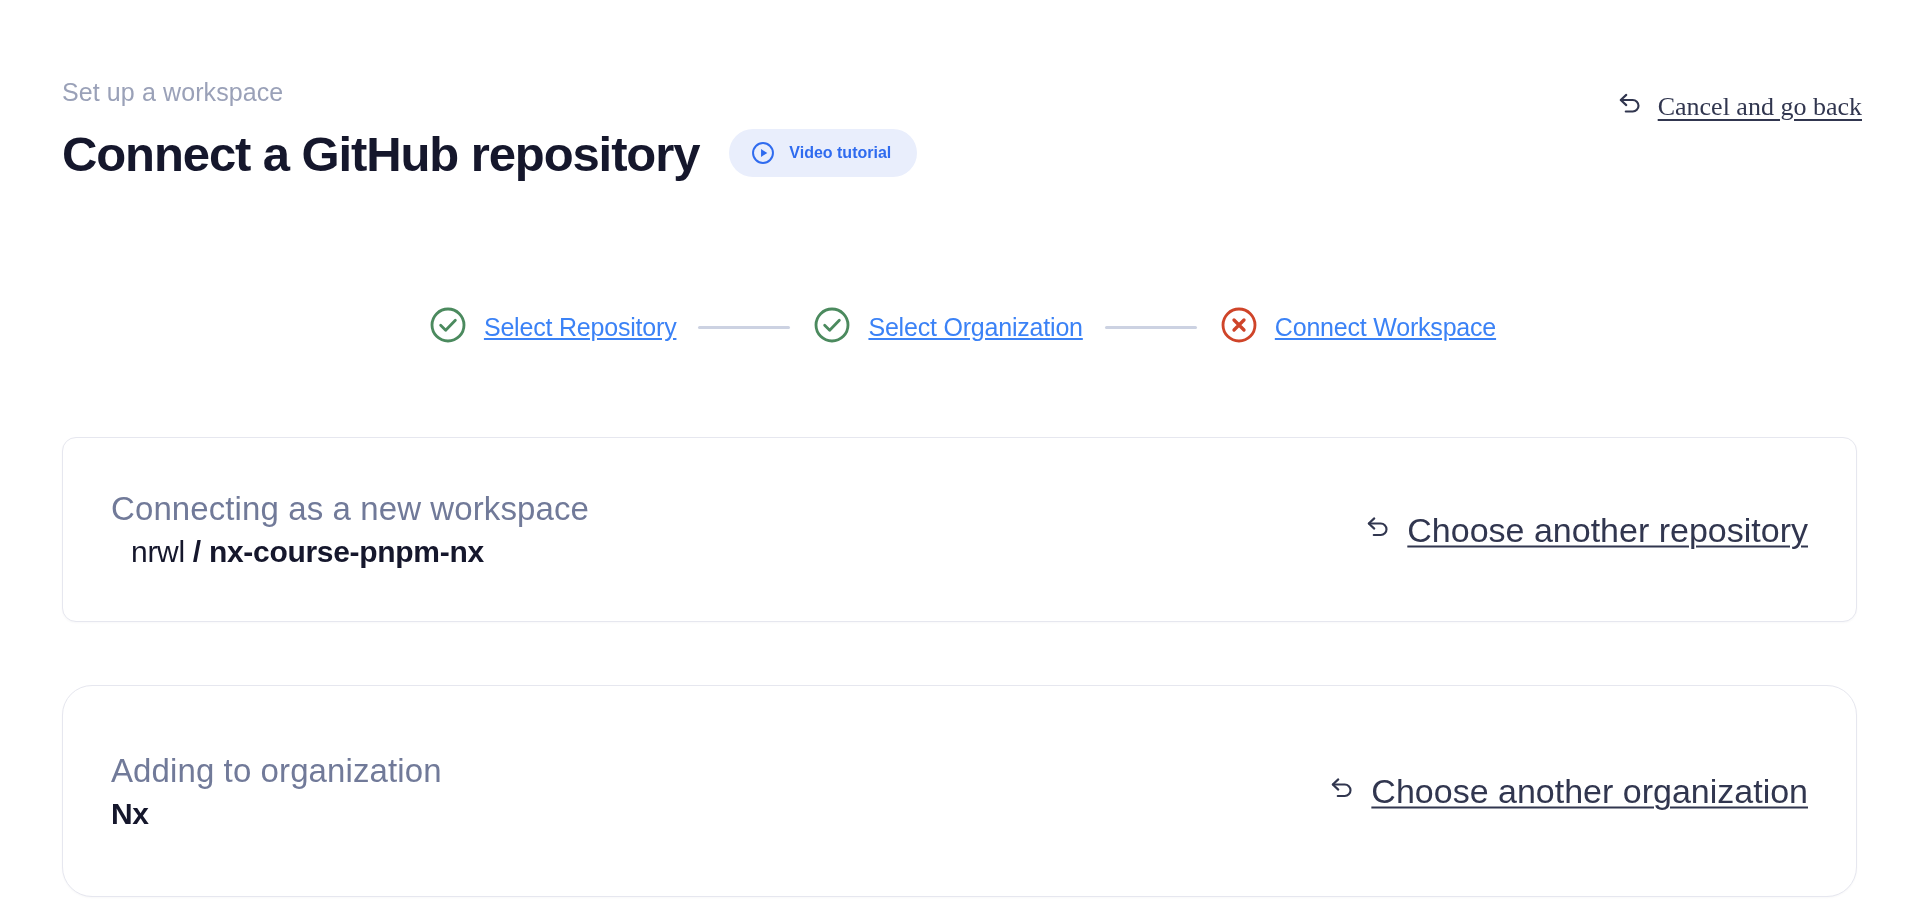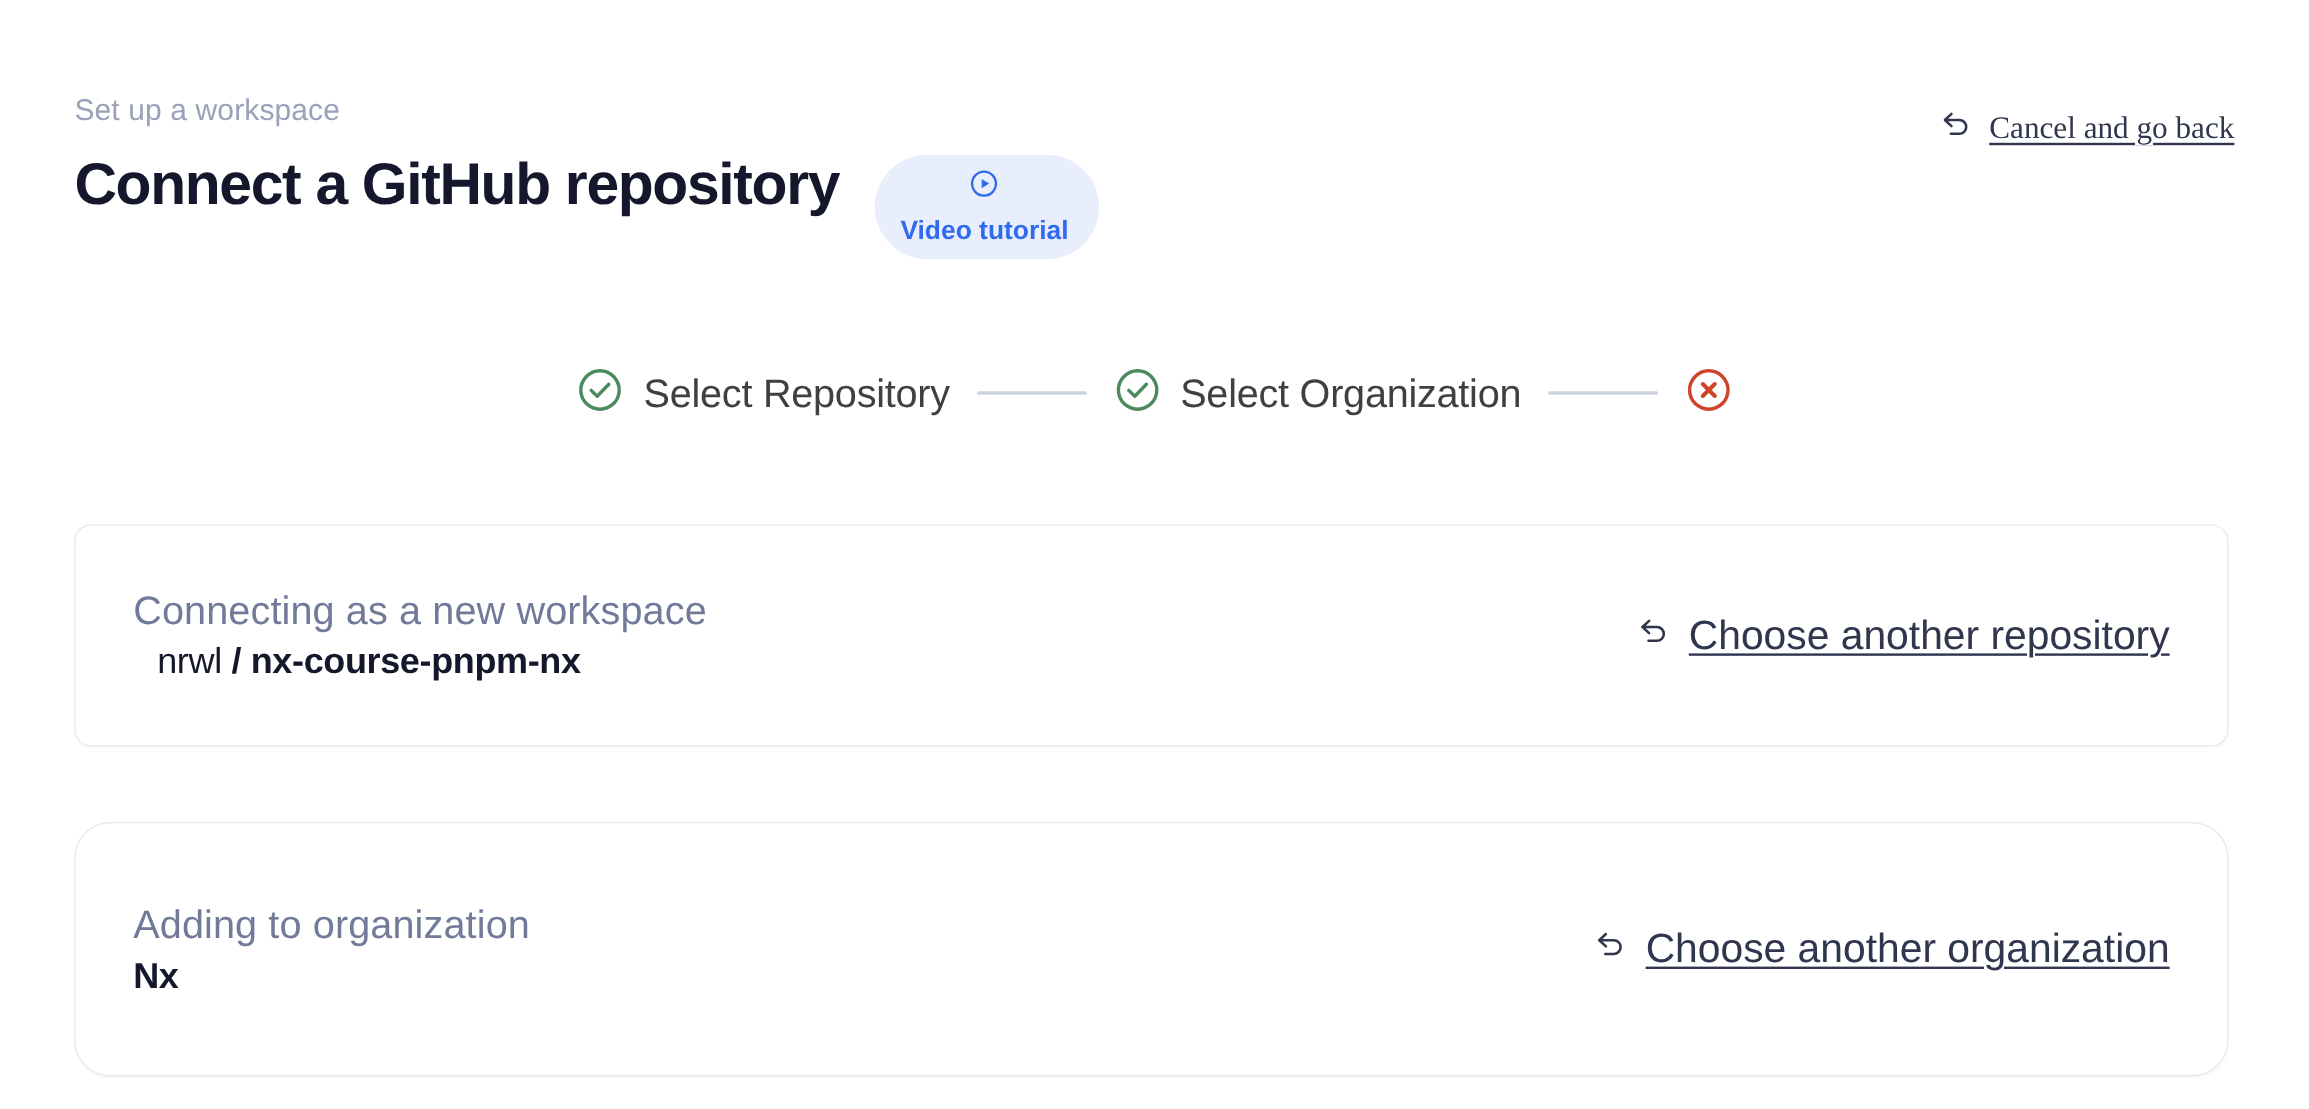--- a/index.html
+++ b/index.html
@@ -61,25 +61,24 @@
     white-space:nowrap;
   }
   .video-badge{
     display:inline-flex;
     align-items:center;
     gap:13px;
     background:var(--blue-bg);
     color:var(--blue);
     border-radius:999px;
     padding:11px 26px 11px 21px;
-    font-size:22px;
+    font-size:16px;
     font-weight:bold;
     cursor:pointer;
     white-space:nowrap;
-    flex-direction:column;
   }
   .video-badge svg{display:block;}
 
   .cancel-link{
     position:absolute;
     right:62px;
     top:88px;
     display:inline-flex;
     align-items:center;
     gap:13px;
@@ -105,24 +104,25 @@
     align-items:center;
     justify-content:center;
     gap:0;
   }
   .step{
     display:flex;
     align-items:center;
     gap:16px;
   }
   .step-label{
-    font-size:33px;
-    color:#404040;
+    font-size:25px;
+    color:#3b82f6;
     white-space:nowrap;
     letter-spacing:-.2px;
+    text-decoration:underline;
   }
   .connector{
     width:92px;
     height:3px;
     background:var(--line);
     border-radius:2px;
     margin:0 22px;
     flex:none;
   }
 
@@ -246,20 +246,21 @@
 
     <div class="connector"></div>
 
     <div class="step">
       <span>
         <svg width="40" height="40" viewBox="0 0 24 24" fill="none">
           <circle cx="12" cy="12" r="9.6" stroke="#cf4429" stroke-width="1.7"></circle>
           <path d="M9 9 L15 15 M15 9 L9 15" stroke="#cf4429" stroke-width="2" stroke-linecap="round"></path>
         </svg>
       </span>
+      <span class="step-label">Connect Workspace</span>
     </div>
 
   </div>
 
   <div class="card card-repo">
     <div class="card-inner">
       <div class="card-text">
         <div class="card-caption">Connecting as a new workspace</div>
         <div class="card-value">
           <span class="owner">nrwl</span><span class="sep"> / </span><span class="repo">nx-course-pnpm-nx</span>

